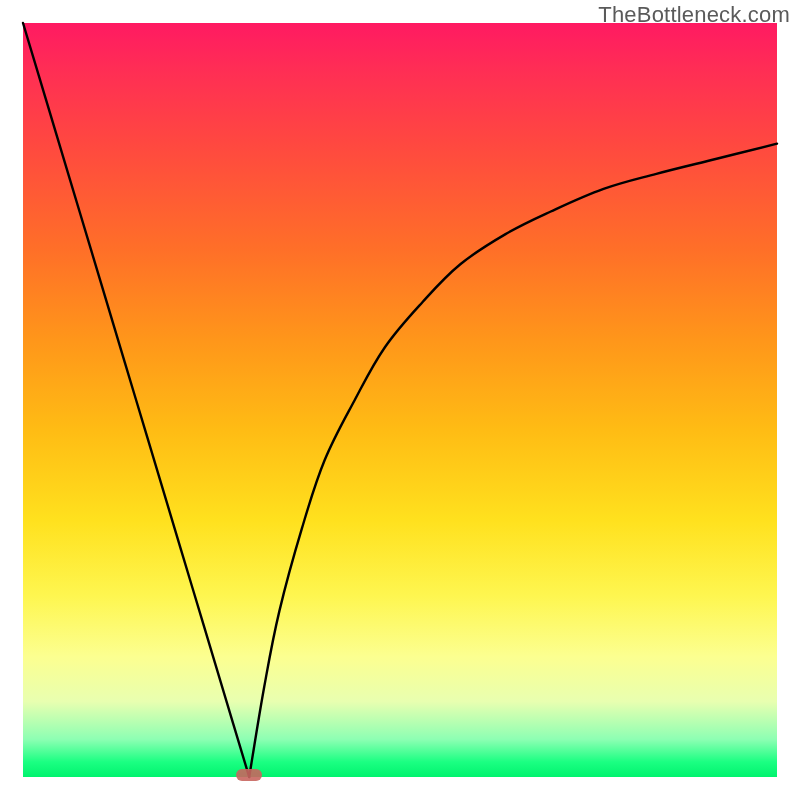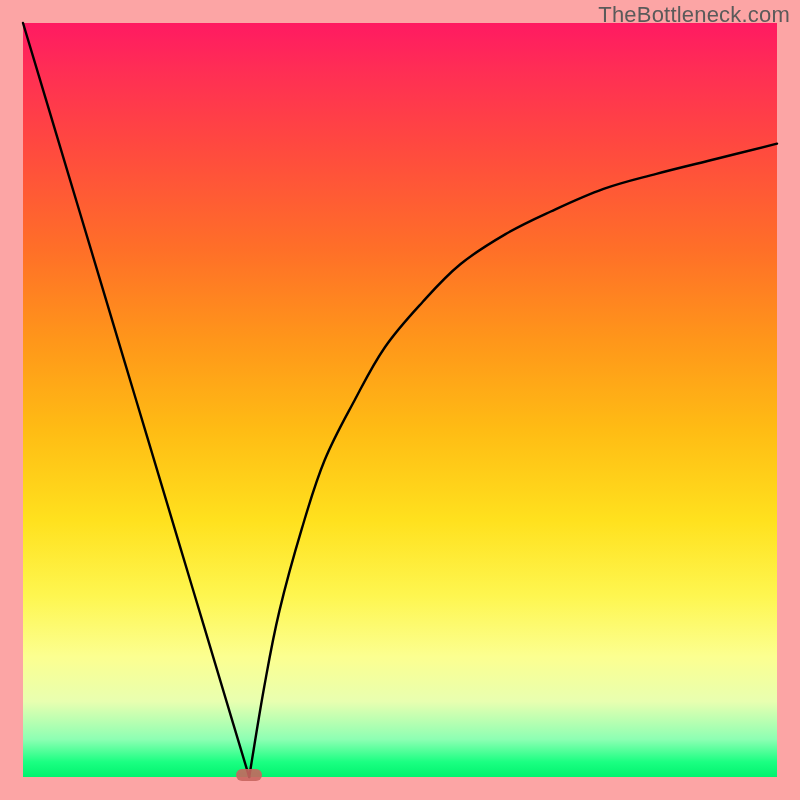--- a/index.html
+++ b/index.html
@@ -10,21 +10,21 @@
     overflow: hidden;
     background: #000;
     font-family: Arial, Helvetica, sans-serif;
   }
   .frame {
     position: absolute;
     left: 0;
     top: 0;
     width: 800px;
     height: 800px;
-    background: #fca5a5;
+    background: #ffffff;
   }
   .plot-area {
     position: absolute;
     left: 23px;
     top: 23px;
     width: 754px;
     height: 754px;
     
     background: linear-gradient(to bottom,
       #ff1a62 0%,

